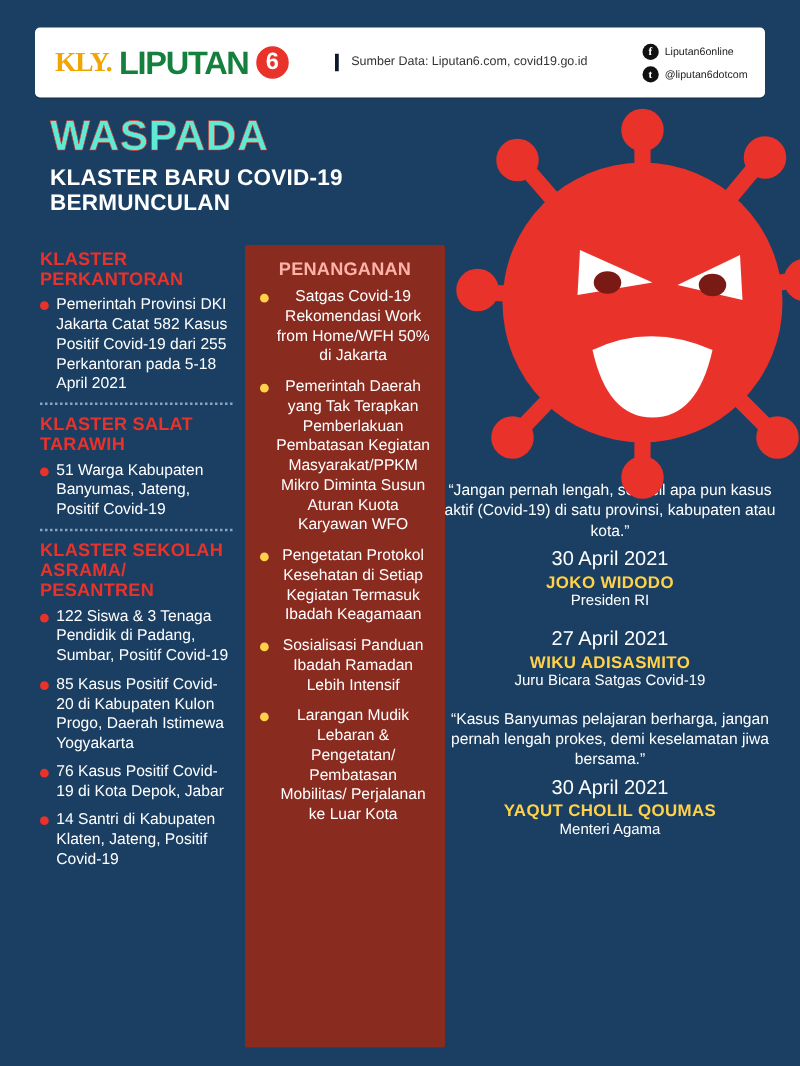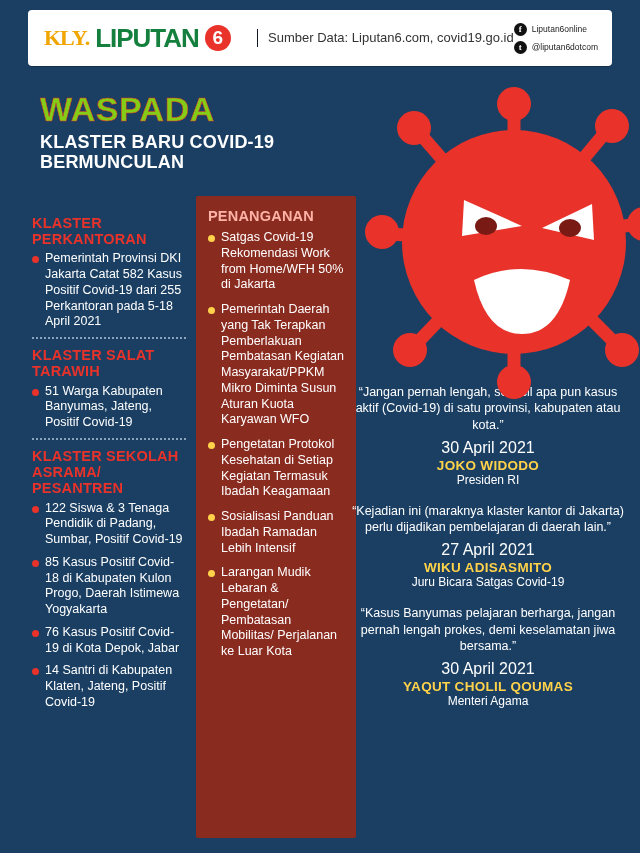--- a/index.html
+++ b/index.html
@@ -9,21 +9,21 @@
     font-family:"Liberation Sans", sans-serif;
     overflow:hidden;
     position:relative;
   }
   .page{
     position:absolute;inset:0;
     background:#1a3f63;
   }
   
   .header{
-    position:absolute;left:28px;top:10px;width:584px;height:56px;
+    position:absolute;left:28px;top:22px;width:584px;height:56px;
     background:#ffffff;border-radius:4px;
     display:flex;align-items:center;
     box-shadow:0 1px 0 rgba(0,0,0,.25);
   }
   .logo{
     display:flex;align-items:center;gap:6px;padding-left:16px;min-width:212px;
   }
   .logo-kly{
     font-family:"Liberation Serif", serif;
     font-size:22px;font-weight:bold;color:#f0a500;letter-spacing:-1px;
@@ -32,71 +32,71 @@
     font-family:"Liberation Sans", sans-serif;
     font-size:26px;font-weight:bold;color:#15803d;letter-spacing:-1px;
   }
   .logo-six{
     width:26px;height:26px;border-radius:50%;
     background:#e8322a;color:#fff;font-size:19px;font-weight:bold;
     display:flex;align-items:center;justify-content:center;
     font-family:"Liberation Sans", sans-serif;
   }
   .src{
-    border-left:1px solid #0f172a;
-    padding-left:10px;margin-left:1px;
-    font-size:13px;line-height:1.45;color:#333;flex:1;
+    border-left:3px solid #0f172a;
+    padding-left:10px;margin-left:12px;
+    font-size:10px;line-height:1.45;color:#333;flex:1;
   }
   .social{
     padding-right:14px;display:flex;flex-direction:column;gap:5px;
     font-size:8.5px;color:#222;
   }
   .social .row{display:flex;align-items:center;gap:5px;}
   .sicon{
     width:13px;height:13px;border-radius:50%;
     background:#111;color:#fff;
     font-size:9px;display:flex;align-items:center;justify-content:center;
     font-family:"Liberation Serif", serif;font-weight:bold;
   }
   .sicon.tw{background:#111;}
   
   .title-block{position:absolute;left:40px;top:92px;z-index:6;}
   .t-waspada{
-    font-size:34px;font-weight:bold;color:#84cc16;letter-spacing:.5px;
+    font-size:34px;font-weight:bold;color:#5eead4;letter-spacing:.5px;
     line-height:1;margin-bottom:6px;
     -webkit-text-stroke:0.5px #e8322a;
   }
   .t-main{
     font-size:18px;font-weight:bold;color:#ffffff;line-height:1.12;
     letter-spacing:.2px;
   }
   
   .virus-wrap{position:absolute;right:-6px;top:74px;width:300px;height:330px;z-index:3;}
   
   .col-left{
-    position:absolute;left:32px;top:200px;width:154px;color:#fff;margin-top:15px;
+    position:absolute;left:32px;top:200px;width:154px;color:#fff;
   }
   .col-head{
     color:#e8322a;font-weight:bold;font-size:14.5px;line-height:1.12;
     letter-spacing:.2px;margin-bottom:4px;
   }
   .dotline{
     border-bottom:2px dotted #8aa4bd;margin:7px 0 8px 0;height:0;
   }
   .bullet{
     display:flex;gap:6px;font-size:12.5px;line-height:1.26;margin-bottom:7px;
   }
   .bullet .dot{
     flex:0 0 auto;width:7px;height:7px;border-radius:50%;
     background:#e8322a;margin-top:5px;
   }
   .col-mid{
     position:absolute;left:196px;top:196px;width:136px;
     background:#8a2b20;border-radius:2px;
-    padding:12px 12px 18px 12px;color:#fff;min-height:612px;
+    padding:12px 12px 18px 12px;color:#fff;min-height:612px;text-align:center;
   }
   .col-mid .col-head{color:#ffb3a6;font-size:14.5px;margin-bottom:6px;}
   .col-mid .bullet{font-size:12.5px;line-height:1.26;margin-bottom:9px;}
   .col-mid .bullet .dot{background:#ffd24a;}
   
   .col-right{
     position:absolute;left:352px;top:384px;width:272px;text-align:center;color:#fff;
   }
   .quote{margin-bottom:16px;}
   .q-text{font-size:12.5px;line-height:1.3;margin-bottom:6px;}
@@ -185,21 +185,21 @@
         <span>51 Warga Kabupaten Banyumas, Jateng, Positif Covid-19</span>
       </div>
       <div class="dotline"></div>
       <div class="col-head">KLASTER SEKOLAH<br>ASRAMA/<br>PESANTREN</div>
       <div class="bullet">
         <span class="dot"></span>
         <span>122 Siswa &amp; 3 Tenaga Pendidik di Padang, Sumbar, Positif Covid-19</span>
       </div>
       <div class="bullet">
         <span class="dot"></span>
-        <span>85 Kasus Positif Covid-18 di Kabupaten Kulon Progo, Daerah Istimewa Yogyakarta</span>
+        <span>85 Kasus Positif Covid-20 di Kabupaten Kulon Progo, Daerah Istimewa Yogyakarta</span>
       </div>
       <div class="bullet">
         <span class="dot"></span>
         <span>76 Kasus Positif Covid-19 di Kota Depok, Jabar</span>
       </div>
       <div class="bullet">
         <span class="dot"></span>
         <span>14 Santri di Kabupaten Klaten, Jateng, Positif Covid-19</span>
       </div>
     </div>
@@ -231,21 +231,20 @@
   </div>
 
   <div class="col-right" id="quotes-col">
       <div class="quote">
         <div class="q-text">“Jangan pernah lengah, sekecil apa pun kasus aktif (Covid-19) di satu provinsi, kabupaten atau kota.”</div>
         <div class="q-date">30 April 2021</div>
         <div class="q-name">JOKO WIDODO</div>
         <div class="q-role">Presiden RI</div>
       </div>
       <div class="quote">
-        <div class="q-text">“Kejadian ini (maraknya klaster kantor di Jakarta) perlu dijadikan pembelajaran di daerah lain.”</div>
         <div class="q-date">27 April 2021</div>
         <div class="q-name">WIKU ADISASMITO</div>
         <div class="q-role">Juru Bicara Satgas Covid-19</div>
       </div>
       <div class="quote">
         <div class="q-text">“Kasus Banyumas pelajaran berharga, jangan pernah lengah prokes, demi keselamatan jiwa bersama.”</div>
         <div class="q-date">30 April 2021</div>
         <div class="q-name">YAQUT CHOLIL QOUMAS</div>
         <div class="q-role">Menteri Agama</div>
       </div>

